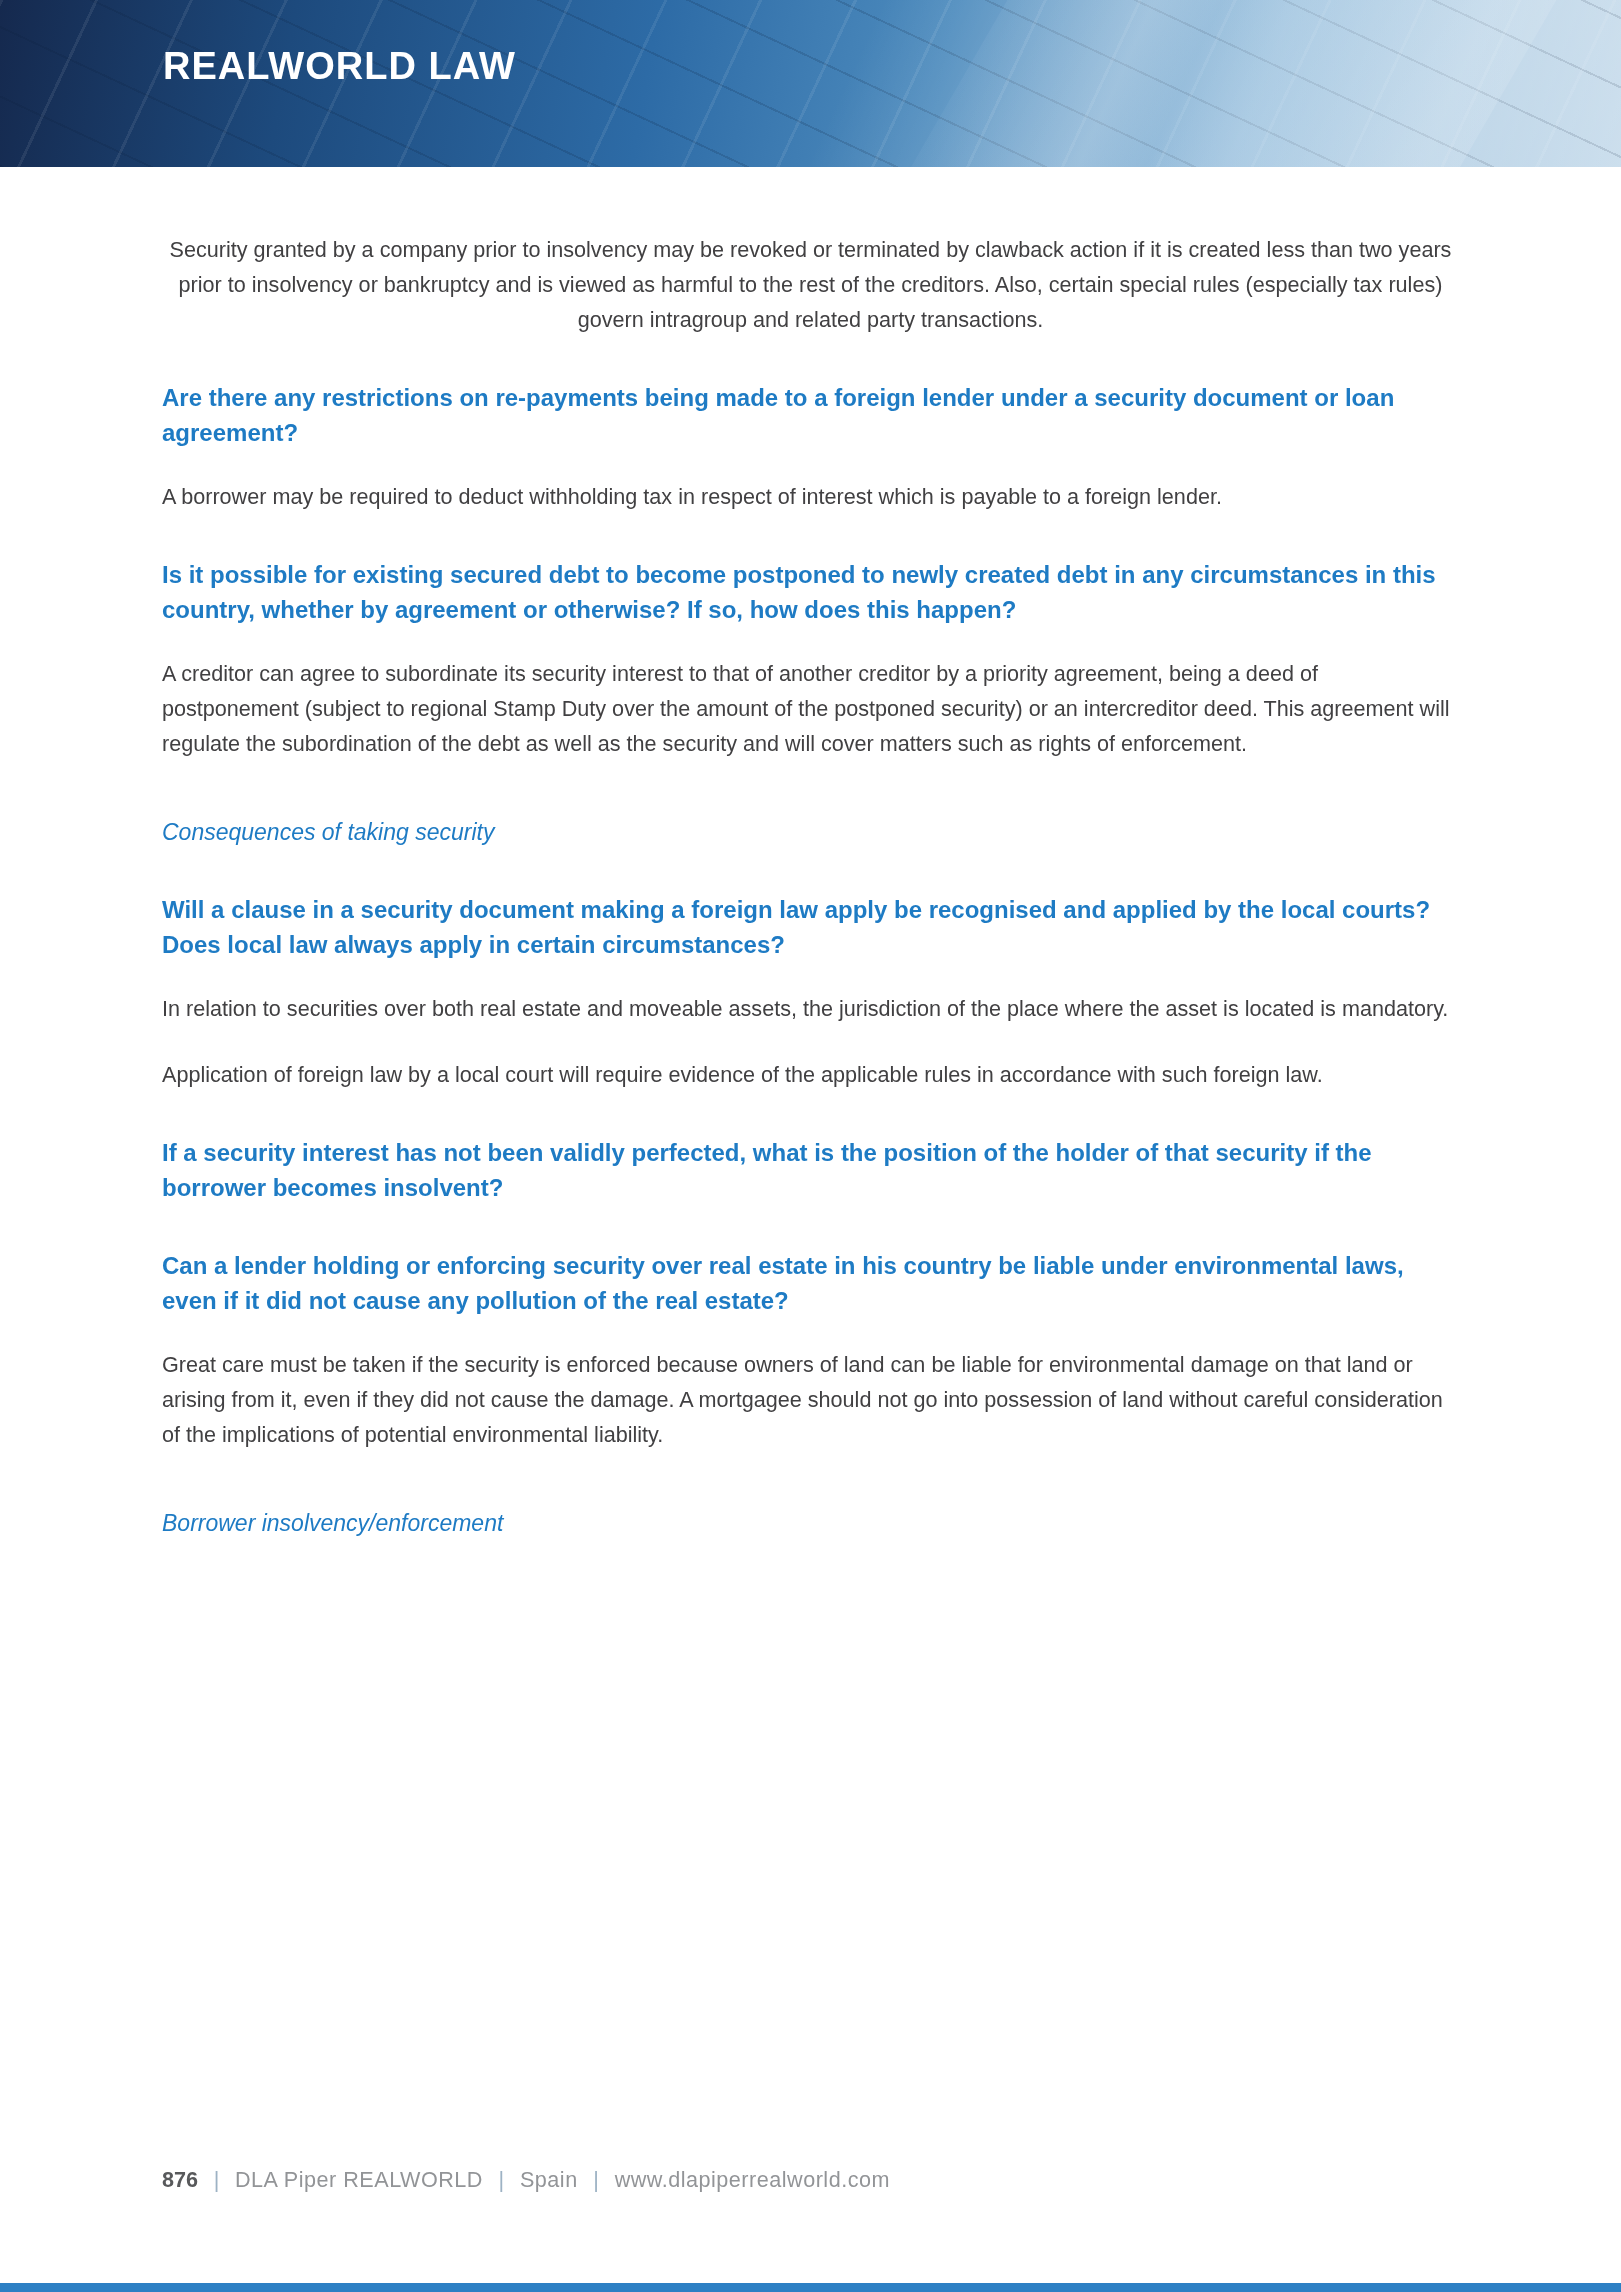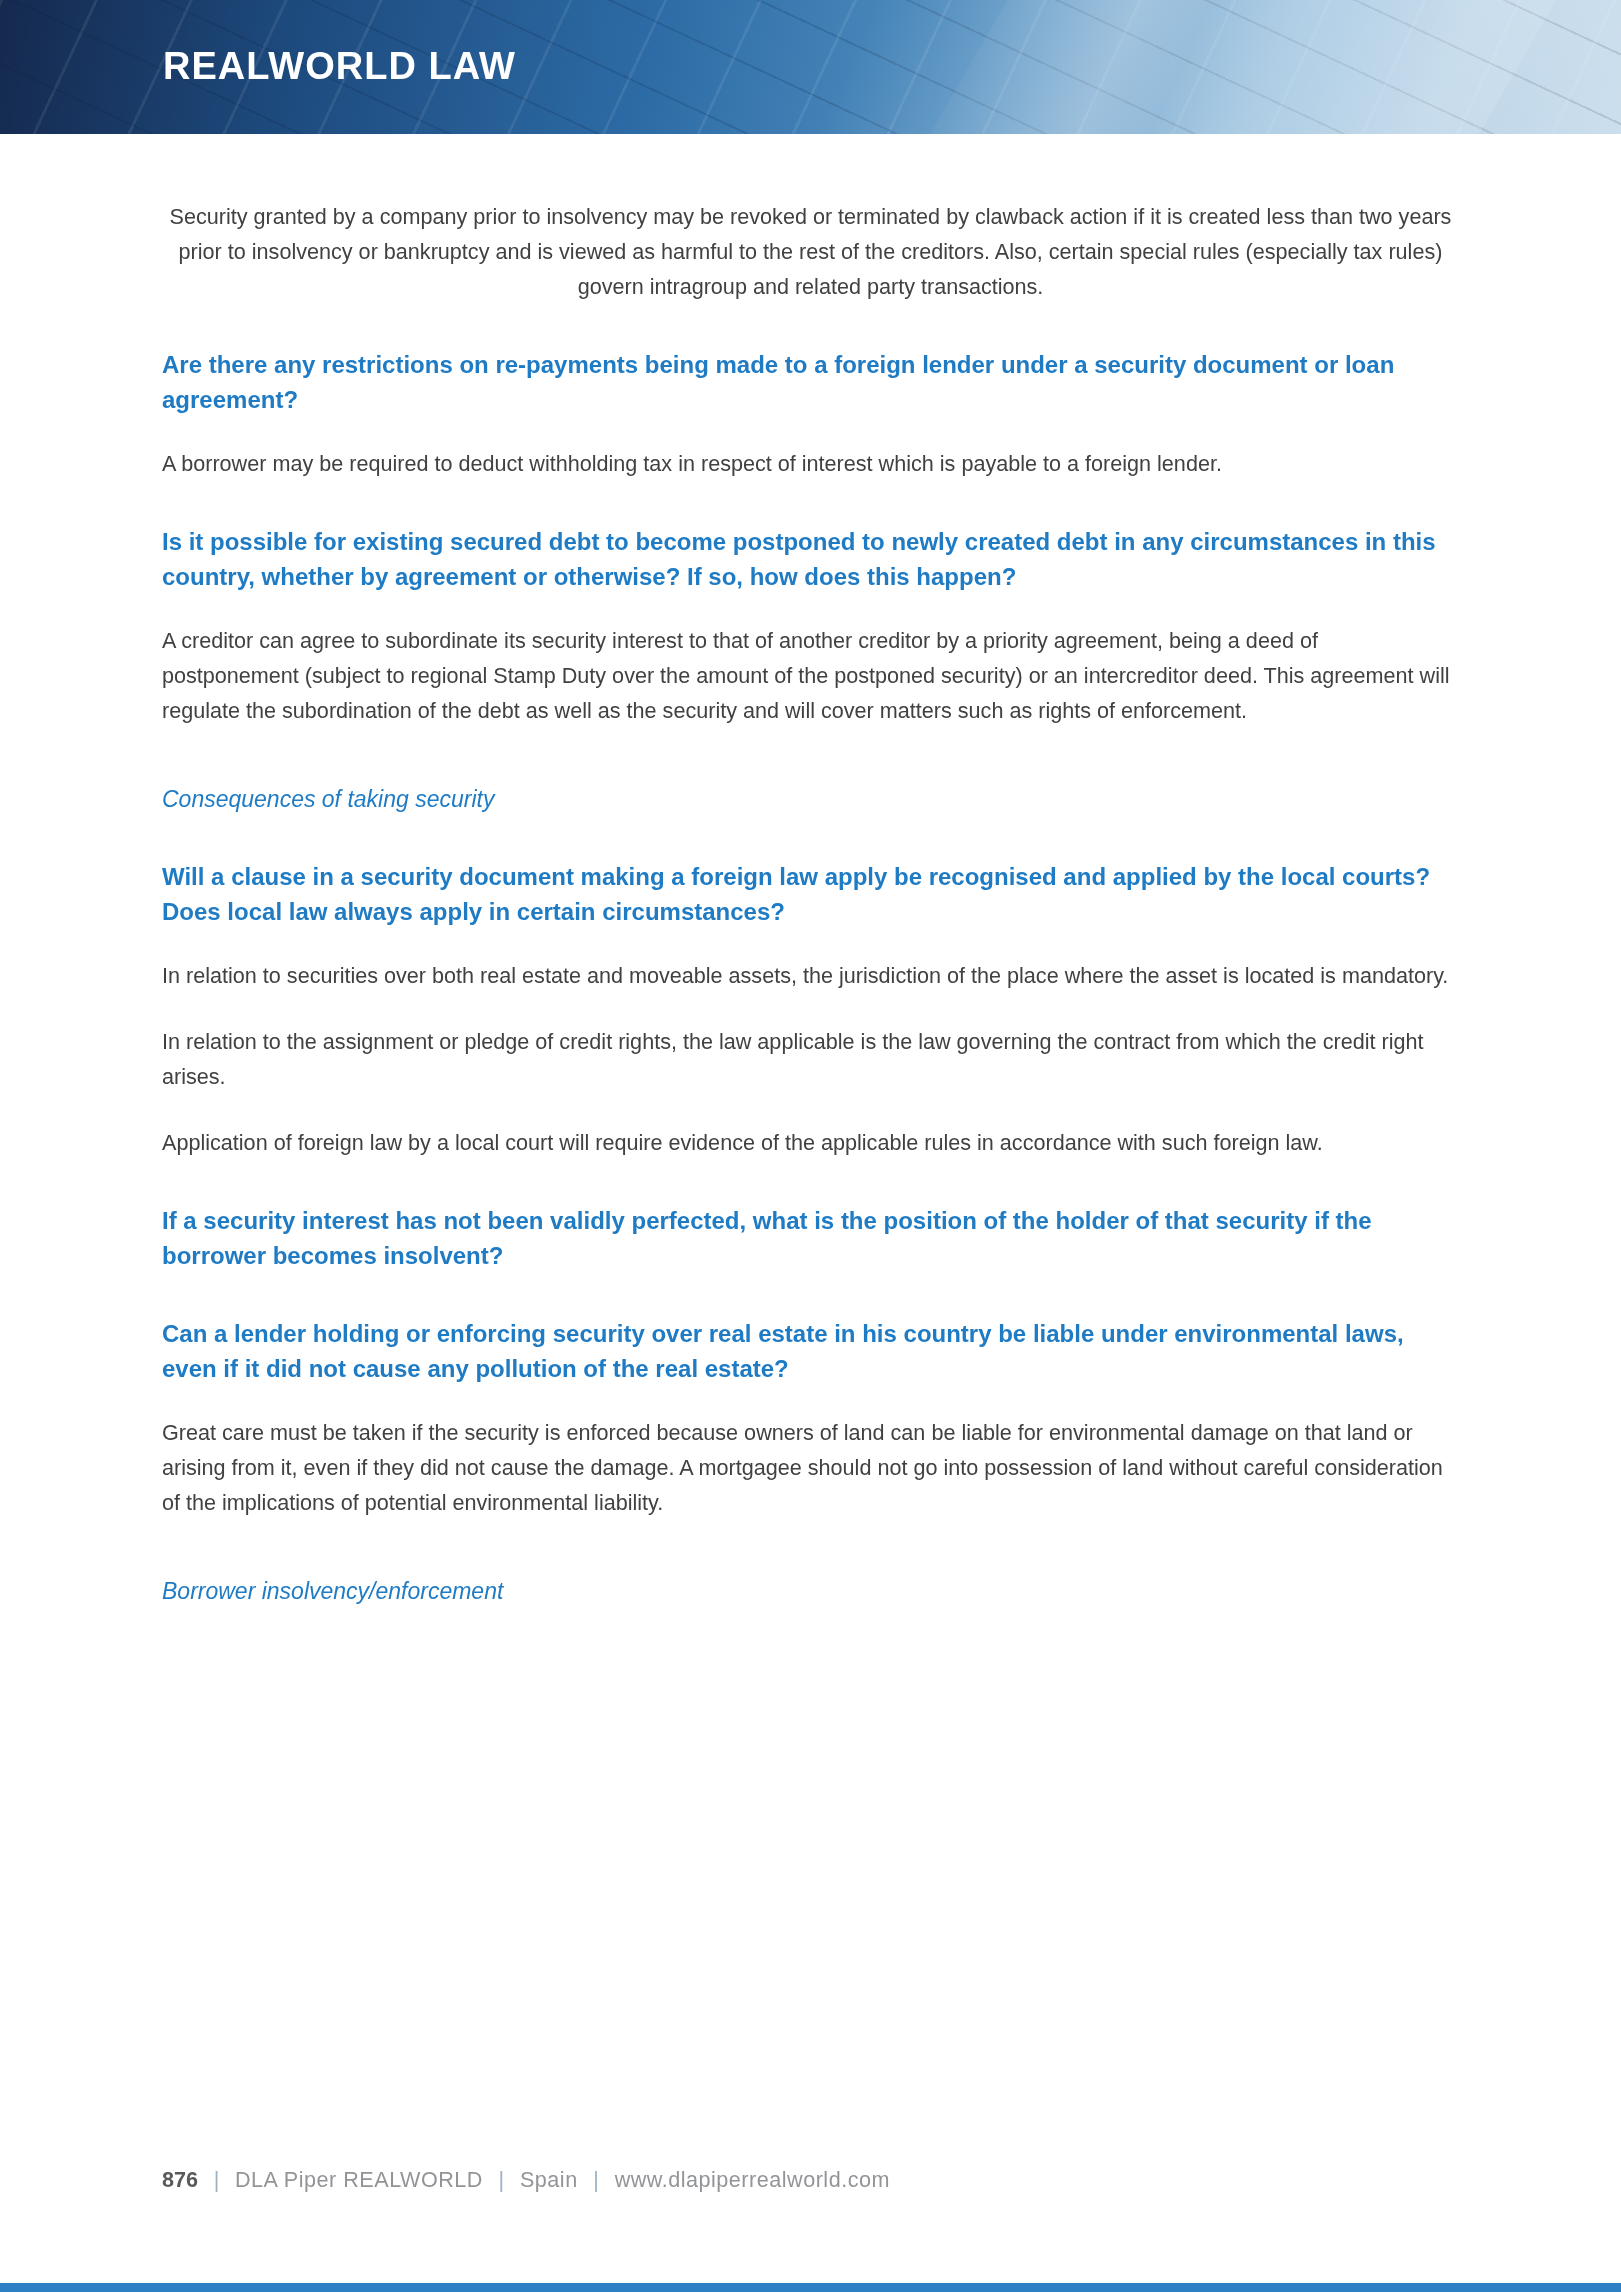--- a/index.html
+++ b/index.html
@@ -7,21 +7,21 @@
   .page {
     width:1621px; height:2293px;
     background:#ffffff;
     font-family:"Liberation Sans", sans-serif;
     display:flex; flex-direction:column;
     position:relative; overflow:hidden;
   }
 
   
   .banner {
-    height:134px; position:relative; overflow:hidden; flex:0 0 auto;
+    height:167px; position:relative; overflow:hidden; flex:0 0 auto;
     background:
       linear-gradient(115deg, rgba(255,255,255,0) 52%, rgba(255,255,255,0.25) 68%, rgba(255,255,255,0.06) 72%, rgba(255,255,255,0.30) 88%, rgba(255,255,255,0.15) 100%),
       repeating-linear-gradient(115deg, rgba(255,255,255,0.08) 0 2.9px, rgba(255,255,255,0) 2.9px 86px),
       repeating-linear-gradient(25deg, rgba(9,28,56,0.16) 0 2px, rgba(0,0,0,0) 2px 63px),
       linear-gradient(100deg, var(--banner-dark,#15294e) 0%, #1d4a7d 18%, #2d6ba6 40%, #4e8cbe 58%, #8ab5d6 78%, var(--banner-light,#c3d9ea) 100%);
   }
   .banner::after {
     content:""; position:absolute; top:-69px; right:118px;
     width:549px; height:323px;
     background:linear-gradient(80deg, rgba(255,255,255,0.02) 0%, rgba(222,238,250,0.30) 55%, rgba(255,255,255,0.10) 100%);
@@ -85,21 +85,20 @@
 
   <main class="content">
       <p class="paragraph"><span>Security granted by a company prior to insolvency may be revoked or terminated by clawback action if it is created less than two years prior to insolvency or bankruptcy and is viewed as harmful to the rest of the creditors. Also, certain special rules (especially tax rules) govern intragroup and related party transactions.</span></p>
       <h2 class="question"><span>Are there any restrictions on re-payments being made to a foreign lender under a security document or loan agreement?</span></h2>
       <p class="paragraph"><span>A borrower may be required to deduct withholding tax in respect of interest which is payable to a foreign lender.</span></p>
       <h2 class="question"><span>Is it possible for existing secured debt to become postponed to newly created debt in any circumstances in this country, whether by agreement or otherwise? If so, how does this happen?</span></h2>
       <p class="paragraph"><span>A creditor can agree to subordinate its security interest to that of another creditor by a priority agreement, being a deed of postponement (subject to regional Stamp Duty over the amount of the postponed security) or an intercreditor deed. This agreement will regulate the subordination of the debt as well as the security and will cover matters such as rights of enforcement.</span></p>
       <h3 class="section"><span>Consequences of taking security</span></h3>
       <h2 class="question"><span>Will a clause in a security document making a foreign law apply be recognised and applied by the local courts? Does local law always apply in certain circumstances?</span></h2>
       <p class="paragraph"><span>In relation to securities over both real estate and moveable assets, the jurisdiction of the place where the asset is located is mandatory.</span></p>
-      <p class="paragraph"><span>In relation to the assignment or pledge of credit rights, the law applicable is the law governing the contract from which the credit right arises.</span></p>
       <p class="paragraph"><span>Application of foreign law by a local court will require evidence of the applicable rules in accordance with such foreign law.</span></p>
       <h2 class="question"><span>If a security interest has not been validly perfected, what is the position of the holder of that security if the borrower becomes insolvent?</span></h2>
       <h2 class="question"><span>Can a lender holding or enforcing security over real estate in his country be liable under environmental laws, even if it did not cause any pollution of the real estate?</span></h2>
       <p class="paragraph"><span>Great care must be taken if the security is enforced because owners of land can be liable for environmental damage on that land or arising from it, even if they did not cause the damage. A mortgagee should not go into possession of land without careful consideration of the implications of potential environmental liability.</span></p>
       <h3 class="section"><span>Borrower insolvency/enforcement</span></h3>
     </main>
 
   <footer class="footer">
     <span class="page-num">876</span>
     <span class="sep">|</span>

